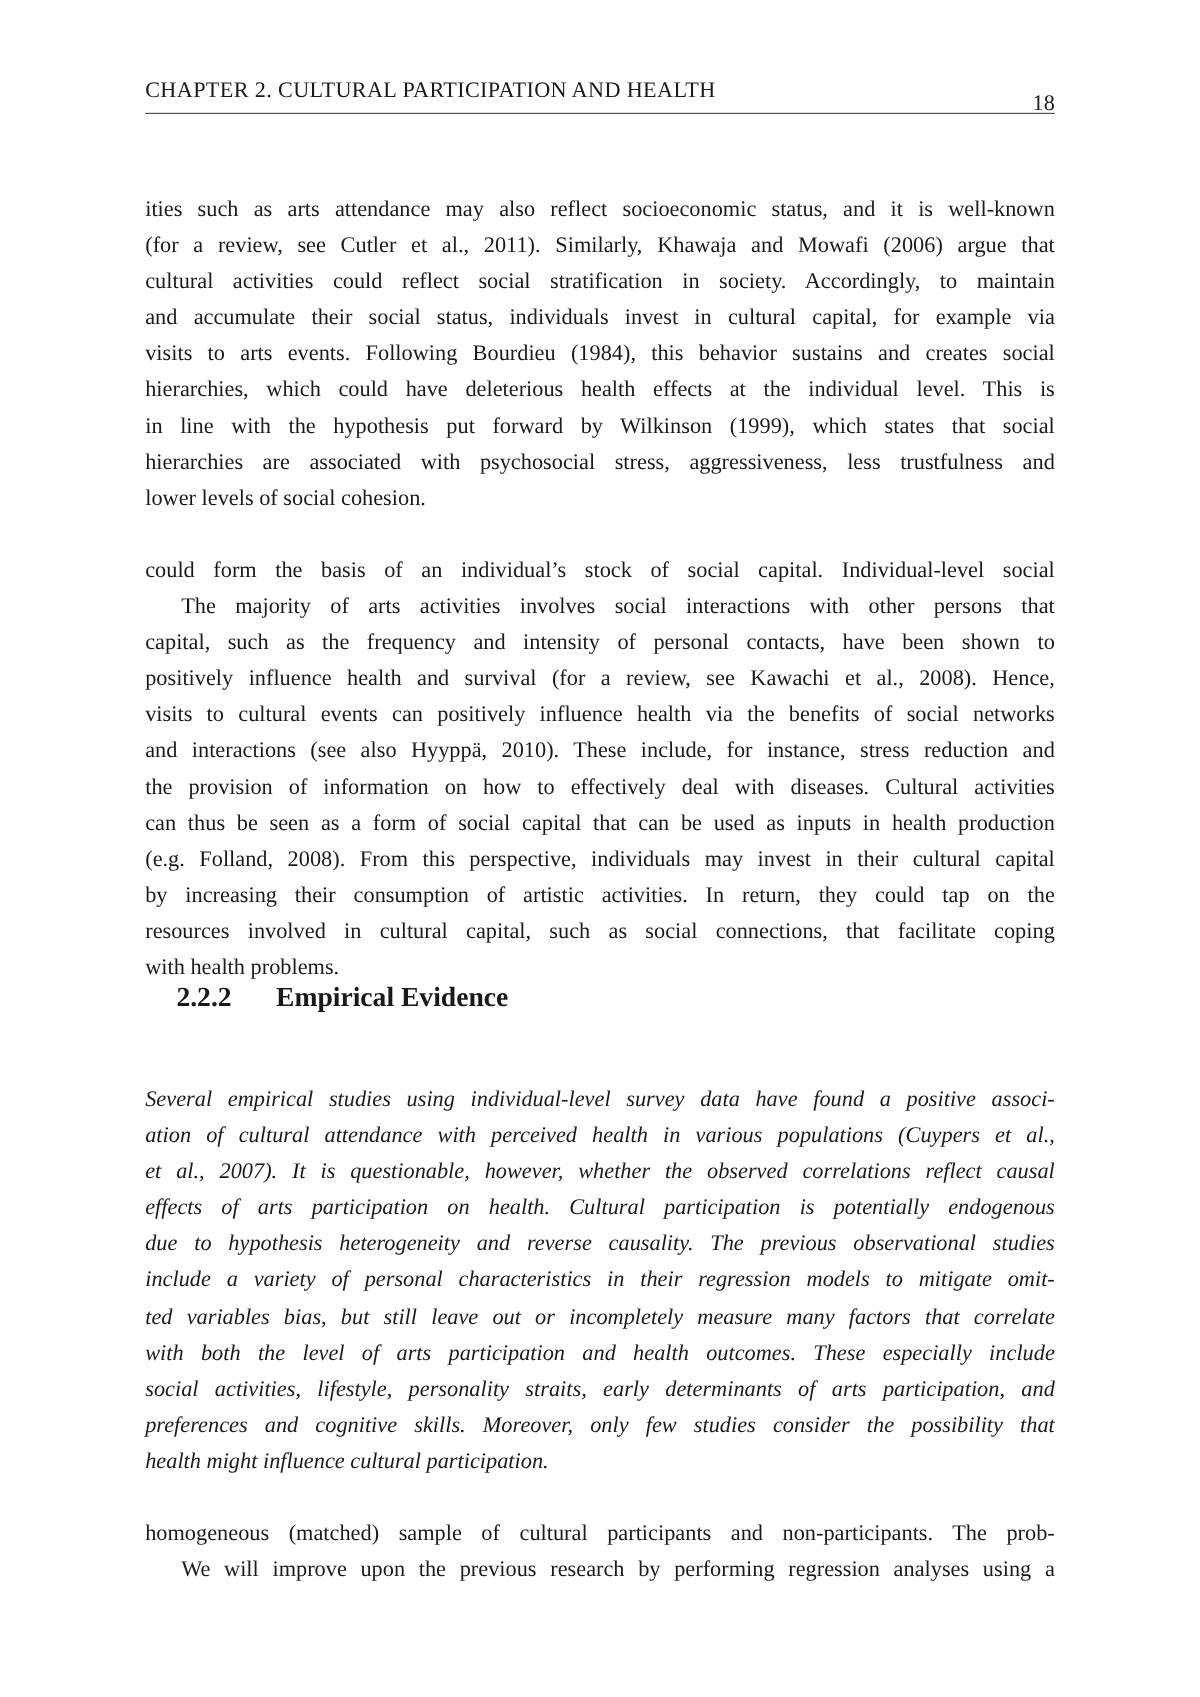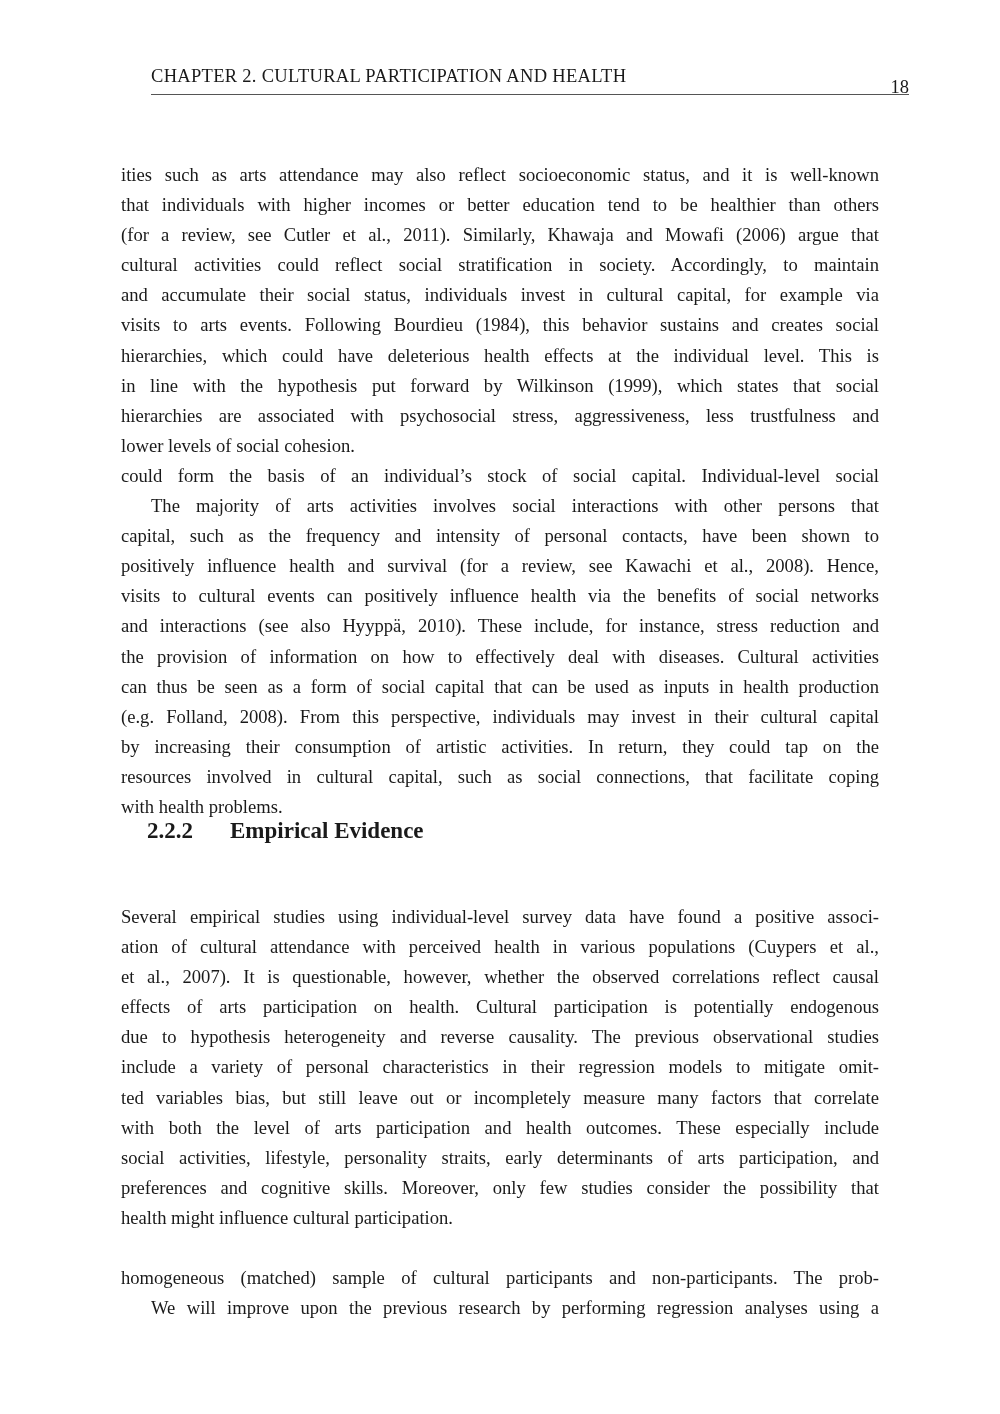--- a/index.html
+++ b/index.html
@@ -1,19 +1,19 @@
 <!DOCTYPE html>
 <html><head>
   <meta charset="utf-8">
   <style>
     html, body { margin: 0; padding: 0; background: #ffffff; }
     body { width: 1000px; height: 1414px; position: relative; overflow: hidden;
       font-family: "Liberation Serif", "DejaVu Serif", serif; color: #1a1a1a; }
     .header { position: absolute; left: 121px; top: 66px; width: 758px; height: 28px;
-      border-bottom: 1px solid #555; margin-left: 30px; }
+      border-bottom: 1px solid #555; }
     .header .title { position: absolute; left: 0; top: 0; font-size: 18.5px; letter-spacing: 0.3px; }
     .header .pageno { position: absolute; right: 0; top: 11px; font-size: 18.5px; }
     .block { position: absolute; left: 121px; width: 758px; margin-top: 36px; }
     .line { height: 30.1px; line-height: 30.1px; font-size: 18.6px; white-space: nowrap;
       text-align: justify; text-align-last: justify; overflow: visible; }
     .line.last { text-align-last: left; }
     .line.indent { text-indent: 30px; }
     .heading { position: absolute; left: 121px; top: 818px; font-size: 23px; font-weight: bold;
       font-family: "Liberation Serif", "DejaVu Serif", serif; margin-left: 26px; }
     .heading .num { display: inline-block; width: 83px; }
@@ -21,21 +21,20 @@
 </head>
 <body>
 
 <div class="header">
   <span class="title">CHAPTER 2.  CULTURAL PARTICIPATION AND HEALTH</span>
   <span class="pageno">18</span>
 </div>
 
 <div class="block" style="top:124px;">
   <div class="line">ities such as arts attendance may also reflect socioeconomic status, and it is well-known</div>
-  <div class="line">that individuals with higher incomes or better education tend to be healthier than others</div>
   <div class="line">(for a review, see Cutler et al., 2011). Similarly, Khawaja and Mowafi (2006) argue that</div>
   <div class="line">cultural activities could reflect social stratification in society.  Accordingly, to maintain</div>
   <div class="line">and accumulate their social status, individuals invest in cultural capital, for example via</div>
   <div class="line">visits to arts events. Following Bourdieu (1984), this behavior sustains and creates social</div>
   <div class="line">hierarchies, which could have deleterious health effects at the individual level.  This is</div>
   <div class="line">in line with the hypothesis put forward by Wilkinson (1999), which states that social</div>
   <div class="line">hierarchies are associated with psychosocial stress, aggressiveness, less trustfulness and</div>
   <div class="line last">lower levels of social cohesion.</div>
 </div>
 
@@ -51,21 +50,21 @@
   <div class="line">(e.g. Folland, 2008).  From this perspective, individuals may invest in their cultural capital</div>
   <div class="line">by increasing their consumption of artistic activities.  In return, they could tap on the</div>
   <div class="line">resources involved in cultural capital, such as social connections, that facilitate coping</div>
   <div class="line last">with health problems.</div>
 </div>
 
 <div class="heading">
   <span class="num">2.2.2</span><span>Empirical Evidence</span>
 </div>
 
-<div class="block" style="top:866px;">
+<div class="block" style="top:866px;font-style:italic;">
   <div class="line">Several empirical studies using individual-level survey data have found a positive associ-</div>
   <div class="line">ation of cultural attendance with perceived health in various populations (Cuypers et al.,</div>
   <div class="line">et al., 2007).  It is questionable, however, whether the observed correlations reflect causal</div>
   <div class="line">effects of arts participation on health.  Cultural participation is potentially endogenous</div>
   <div class="line">due to hypothesis heterogeneity and reverse causality.  The previous observational studies</div>
   <div class="line">include a variety of personal characteristics in their regression models to mitigate omit-</div>
   <div class="line">ted variables bias, but still leave out or incompletely measure many factors that correlate</div>
   <div class="line">with both the level of arts participation and health outcomes.  These especially include</div>
   <div class="line">social activities, lifestyle, personality straits, early determinants of arts participation, and</div>
   <div class="line">preferences and cognitive skills.  Moreover, only few studies consider the possibility that</div>

